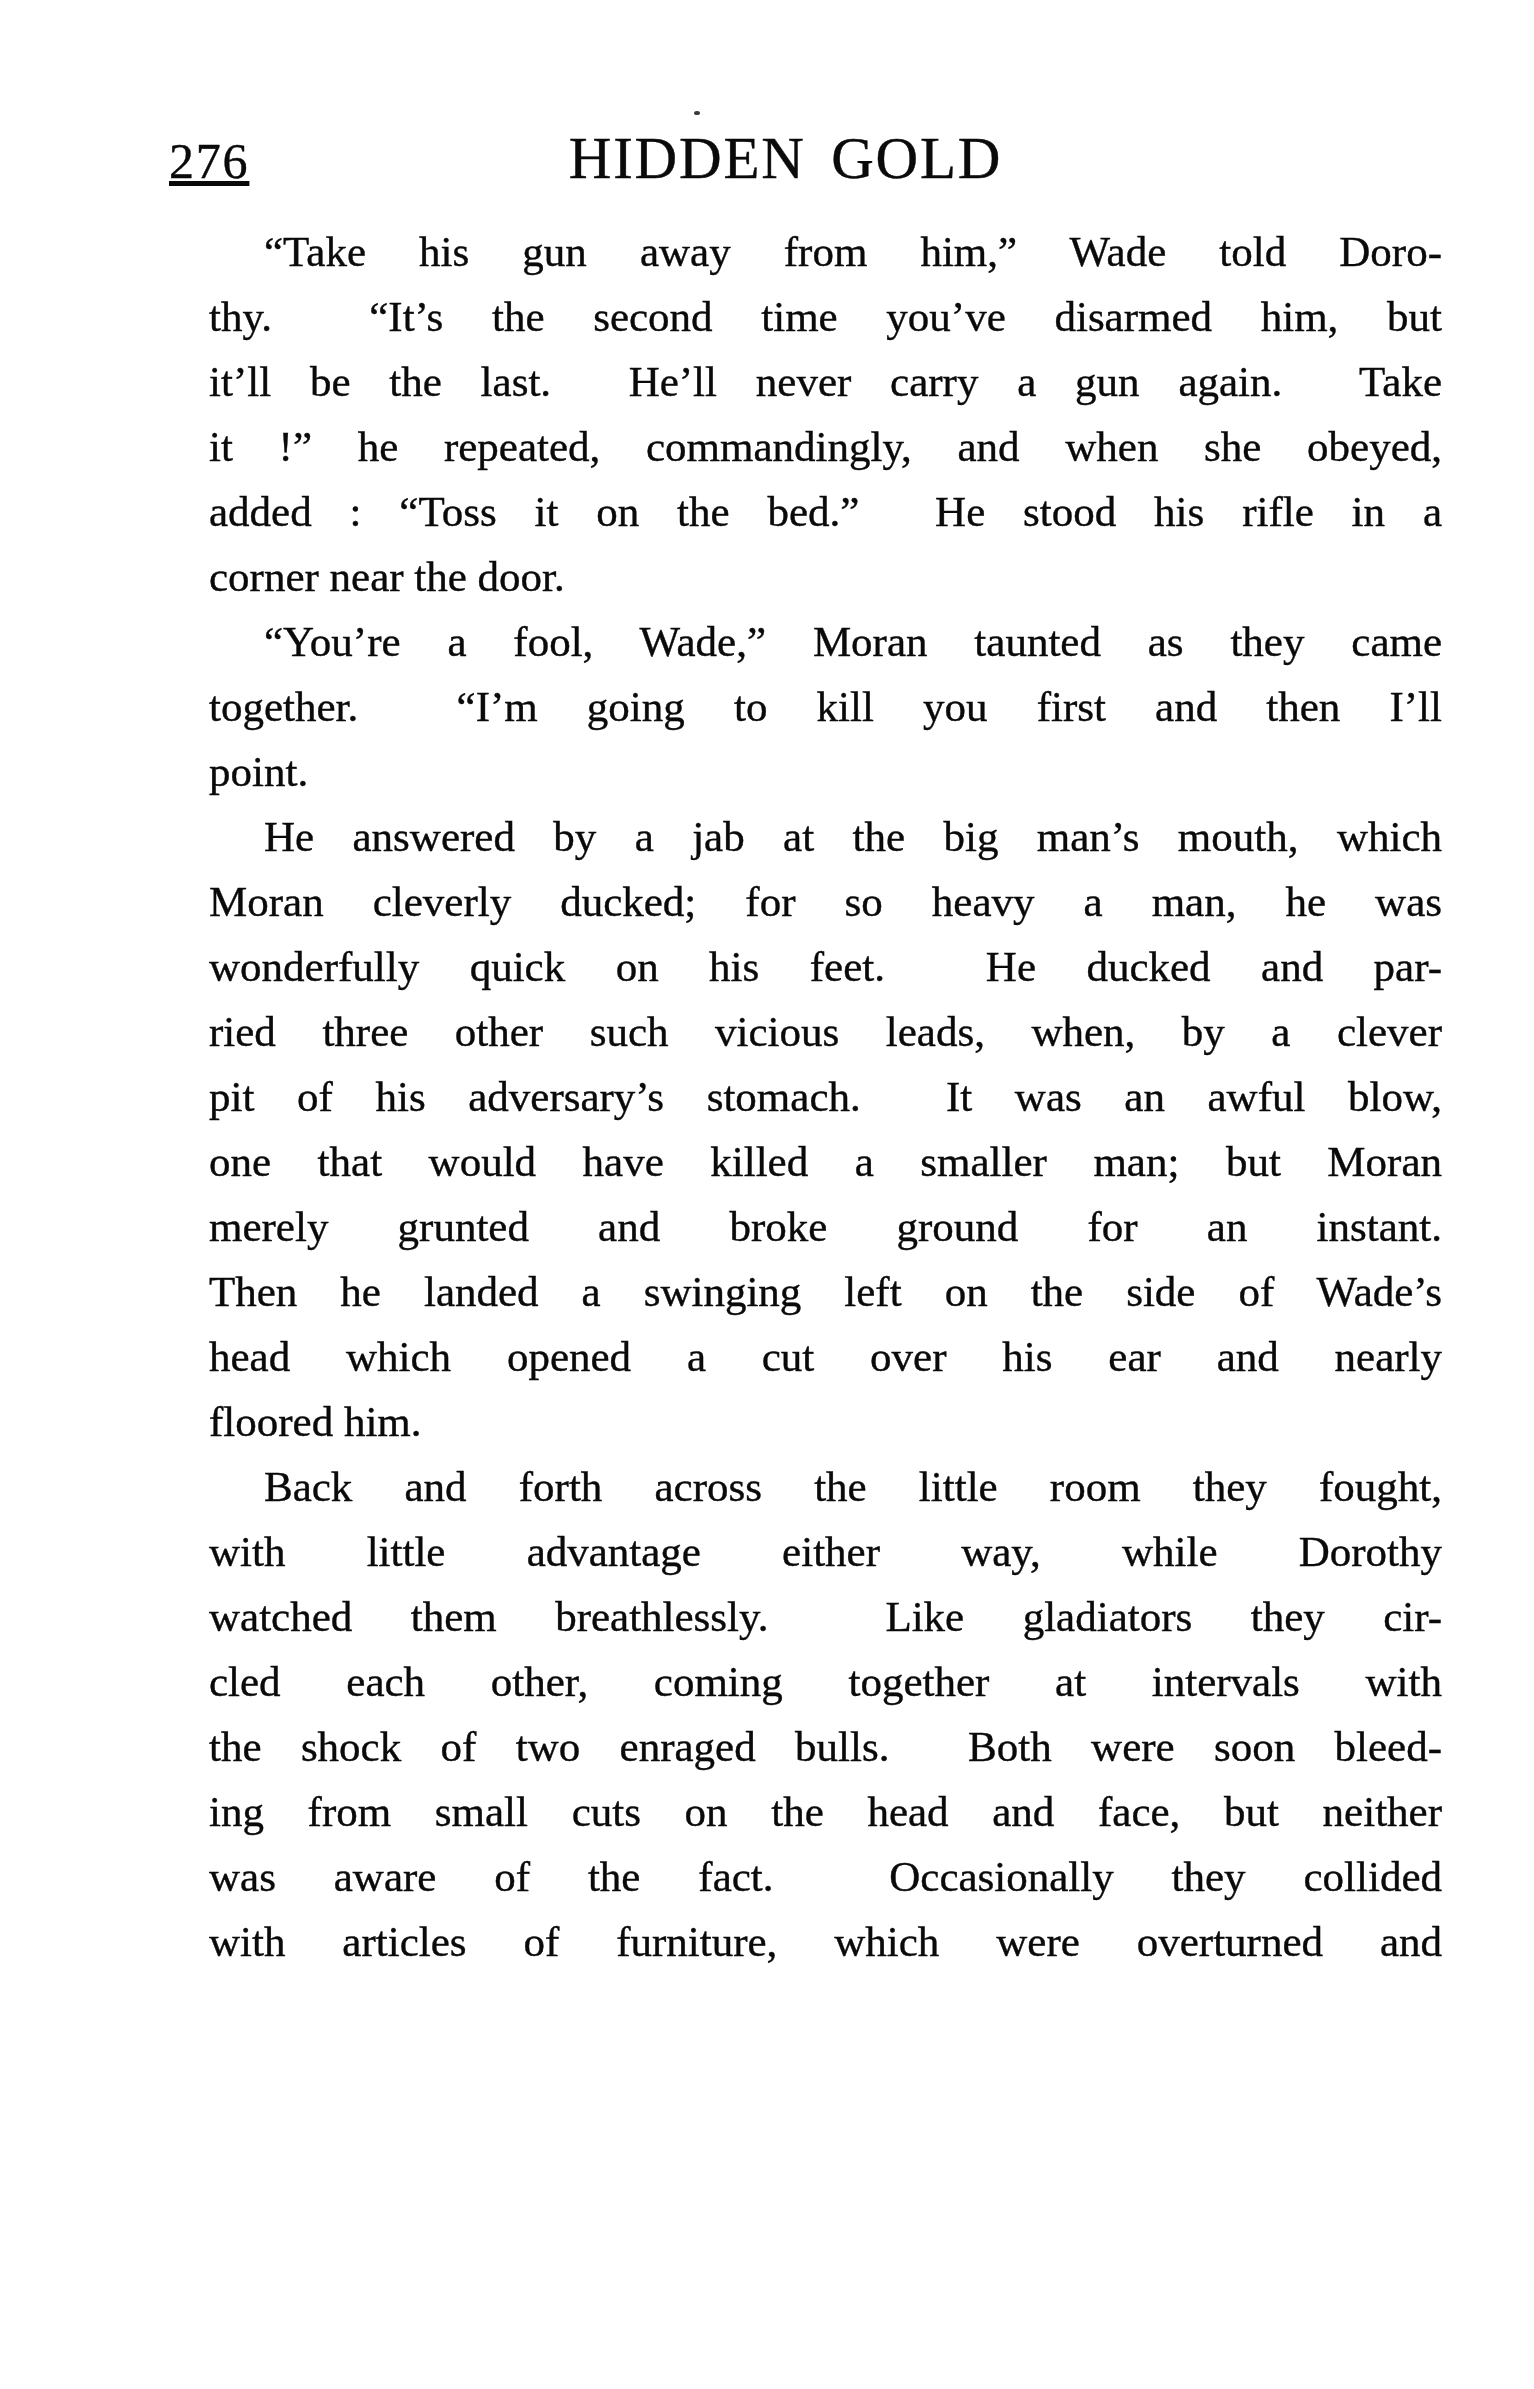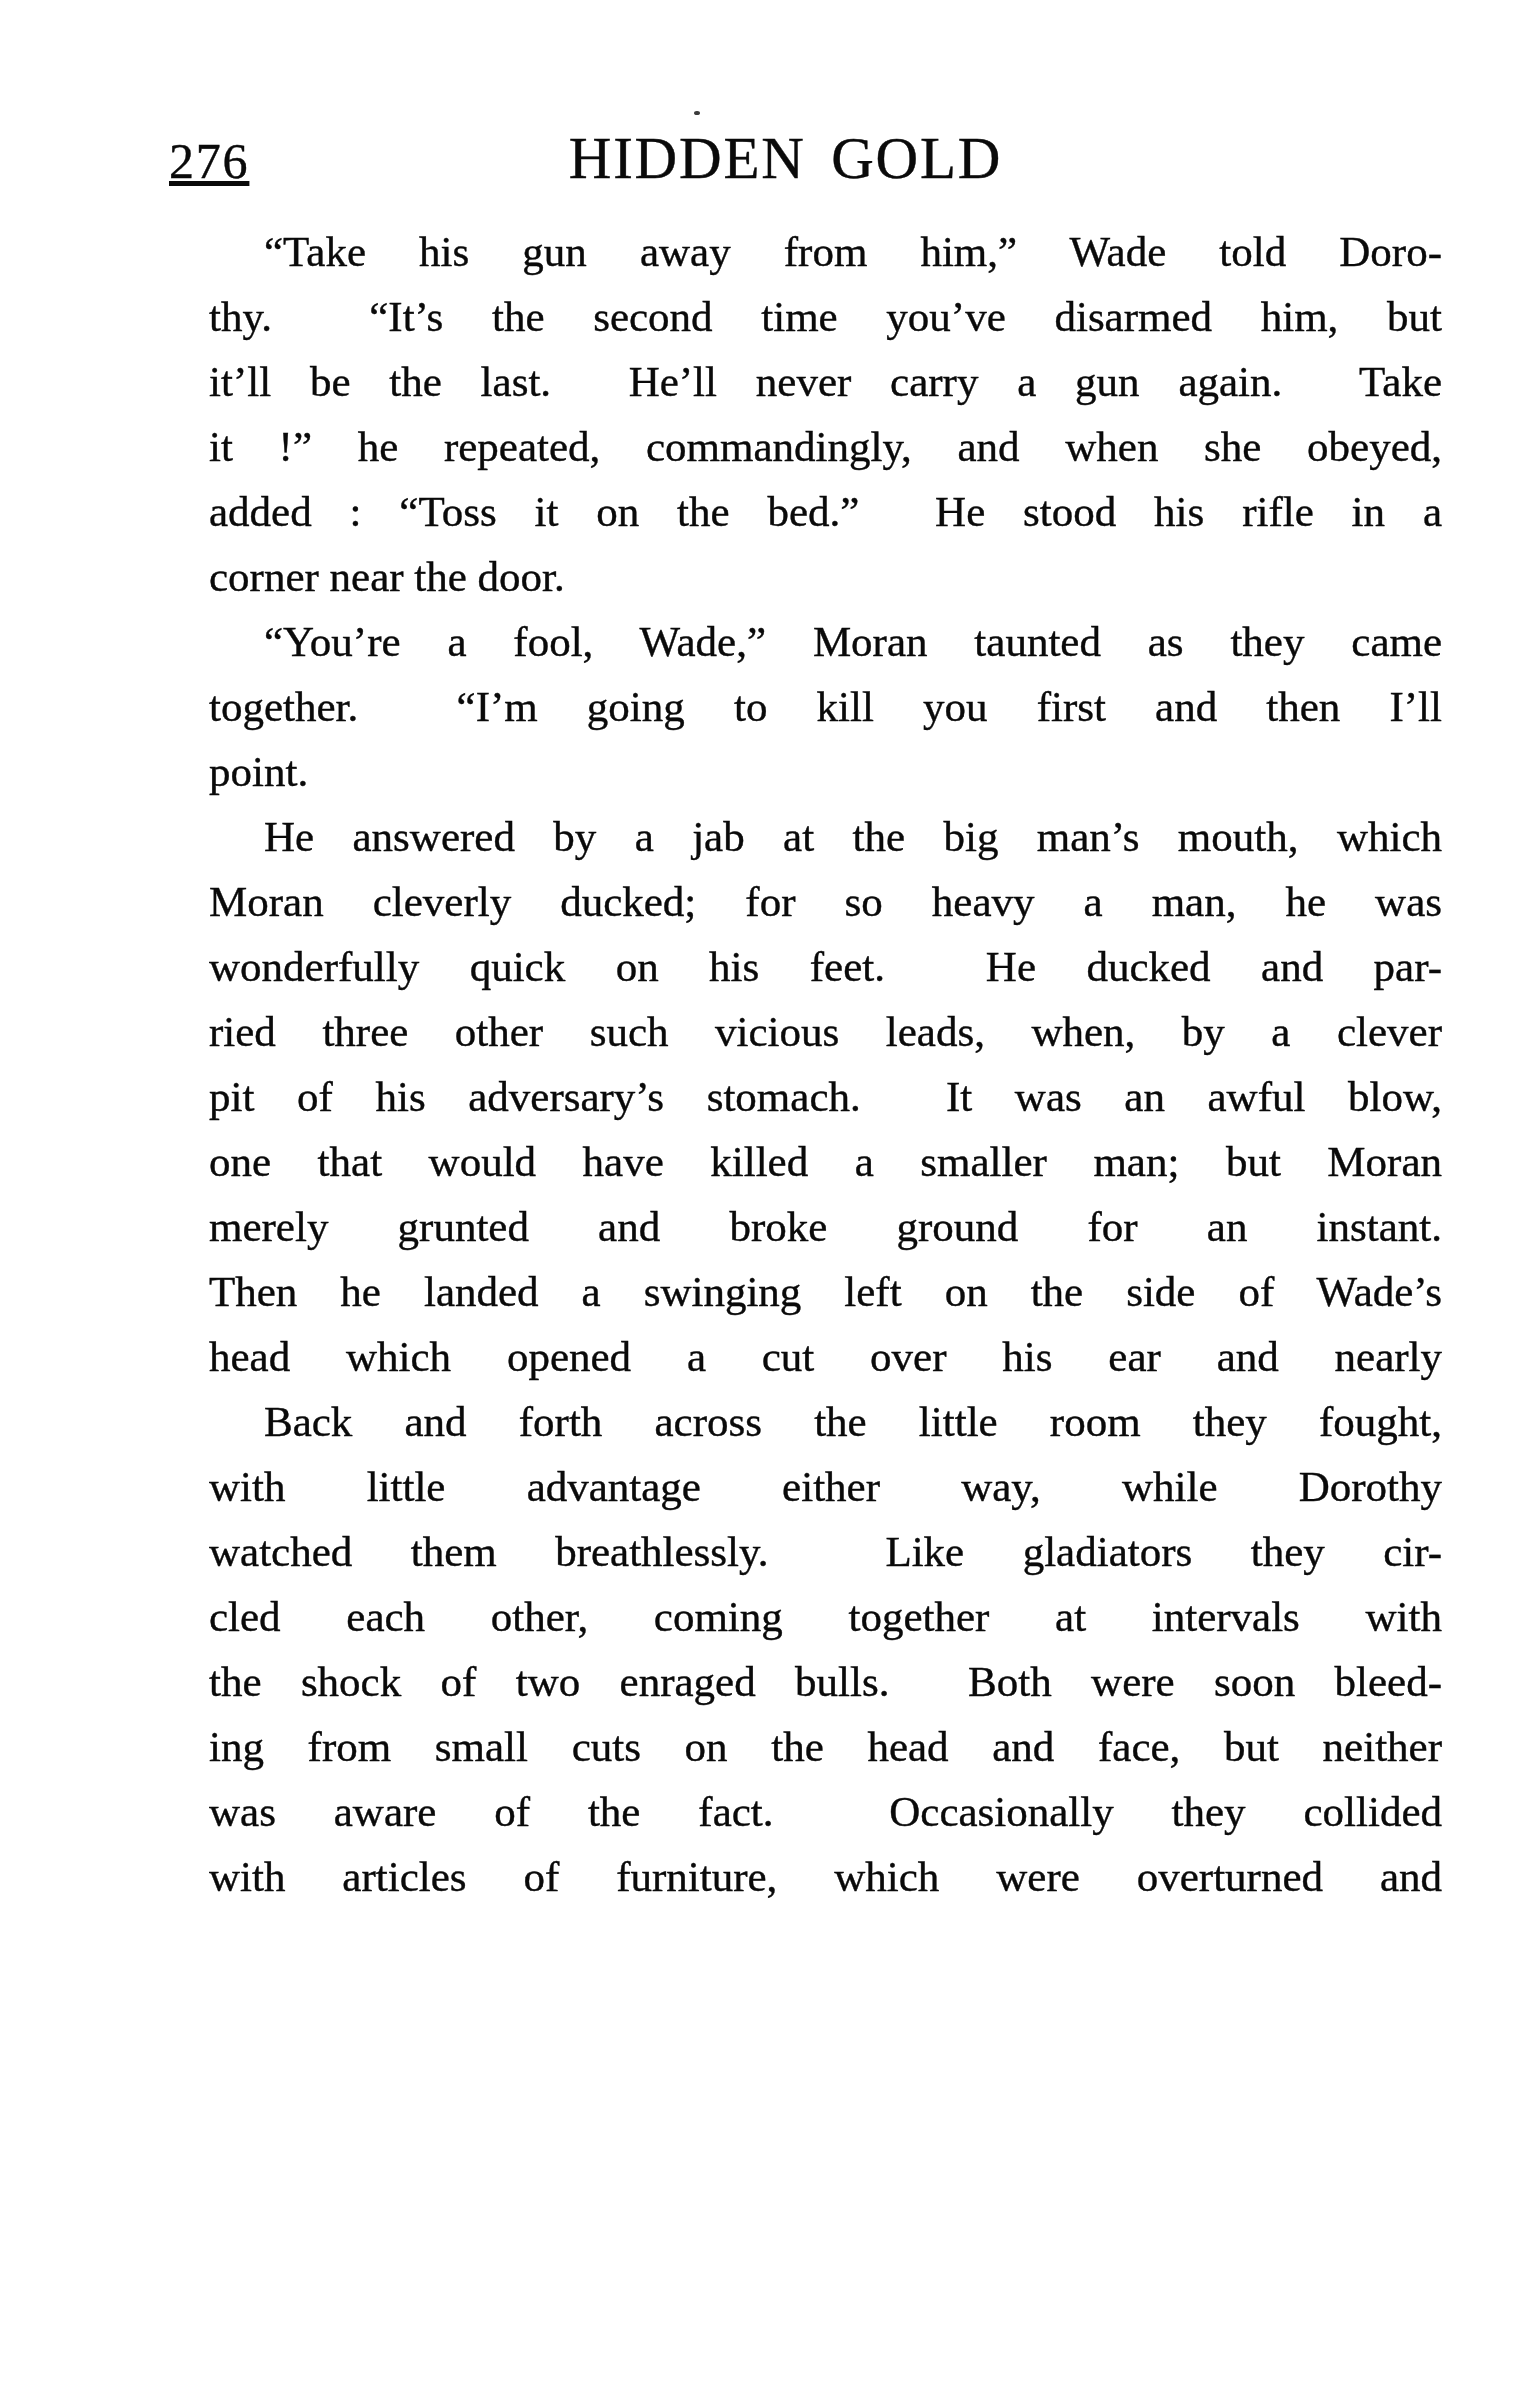--- a/index.html
+++ b/index.html
@@ -99,20 +99,21 @@
       <div class="line last">point.</div>
       <div class="line indent">He answered by a jab at the big man’s mouth, which</div>
       <div class="line">Moran cleverly ducked; for so heavy a man, he was</div>
       <div class="line">wonderfully quick on his feet.  He ducked and par-</div>
       <div class="line">ried three other such vicious leads, when, by a clever</div>
       <div class="line">pit of his adversary’s stomach.  It was an awful blow,</div>
       <div class="line">one that would have killed a smaller man; but Moran</div>
       <div class="line">merely grunted and broke ground for an instant.</div>
       <div class="line">Then he landed a swinging left on the side of Wade’s</div>
       <div class="line">head which opened a cut over his ear and nearly</div>
+      <div class="line last">floored him.</div>
       <div class="line indent">Back and forth across the little room they fought,</div>
       <div class="line">with little advantage either way, while Dorothy</div>
       <div class="line">watched them breathlessly.  Like gladiators they cir-</div>
       <div class="line">cled each other, coming together at intervals with</div>
       <div class="line">the shock of two enraged bulls.  Both were soon bleed-</div>
       <div class="line">ing from small cuts on the head and face, but neither</div>
       <div class="line">was aware of the fact.  Occasionally they collided</div>
       <div class="line">with articles of furniture, which were overturned and</div>
     </div>
 </div>

